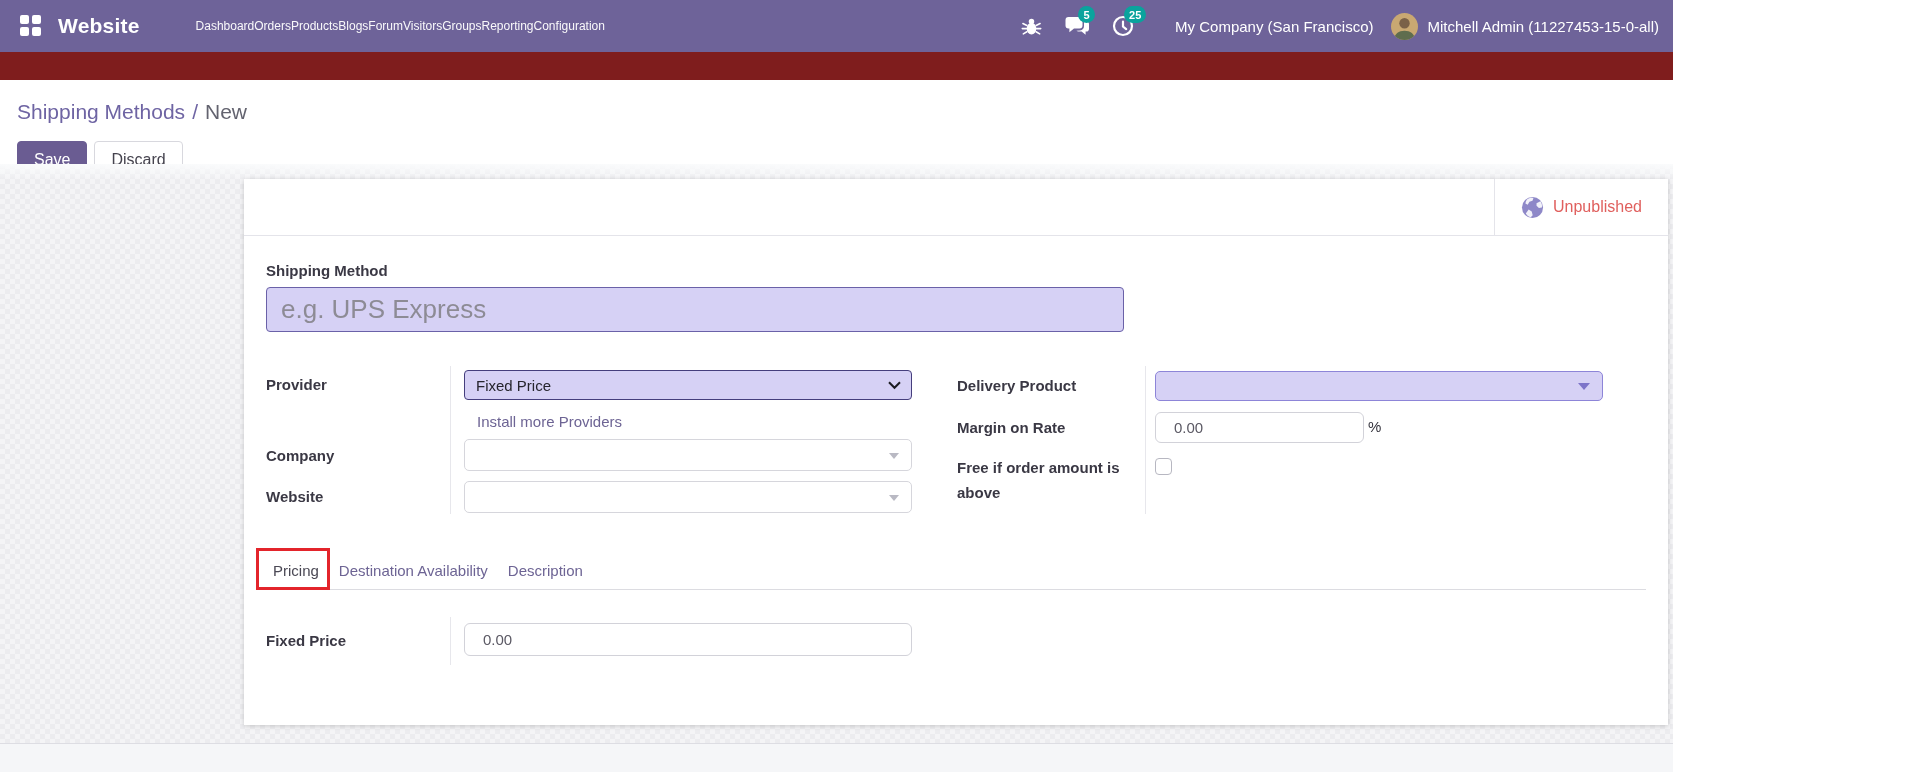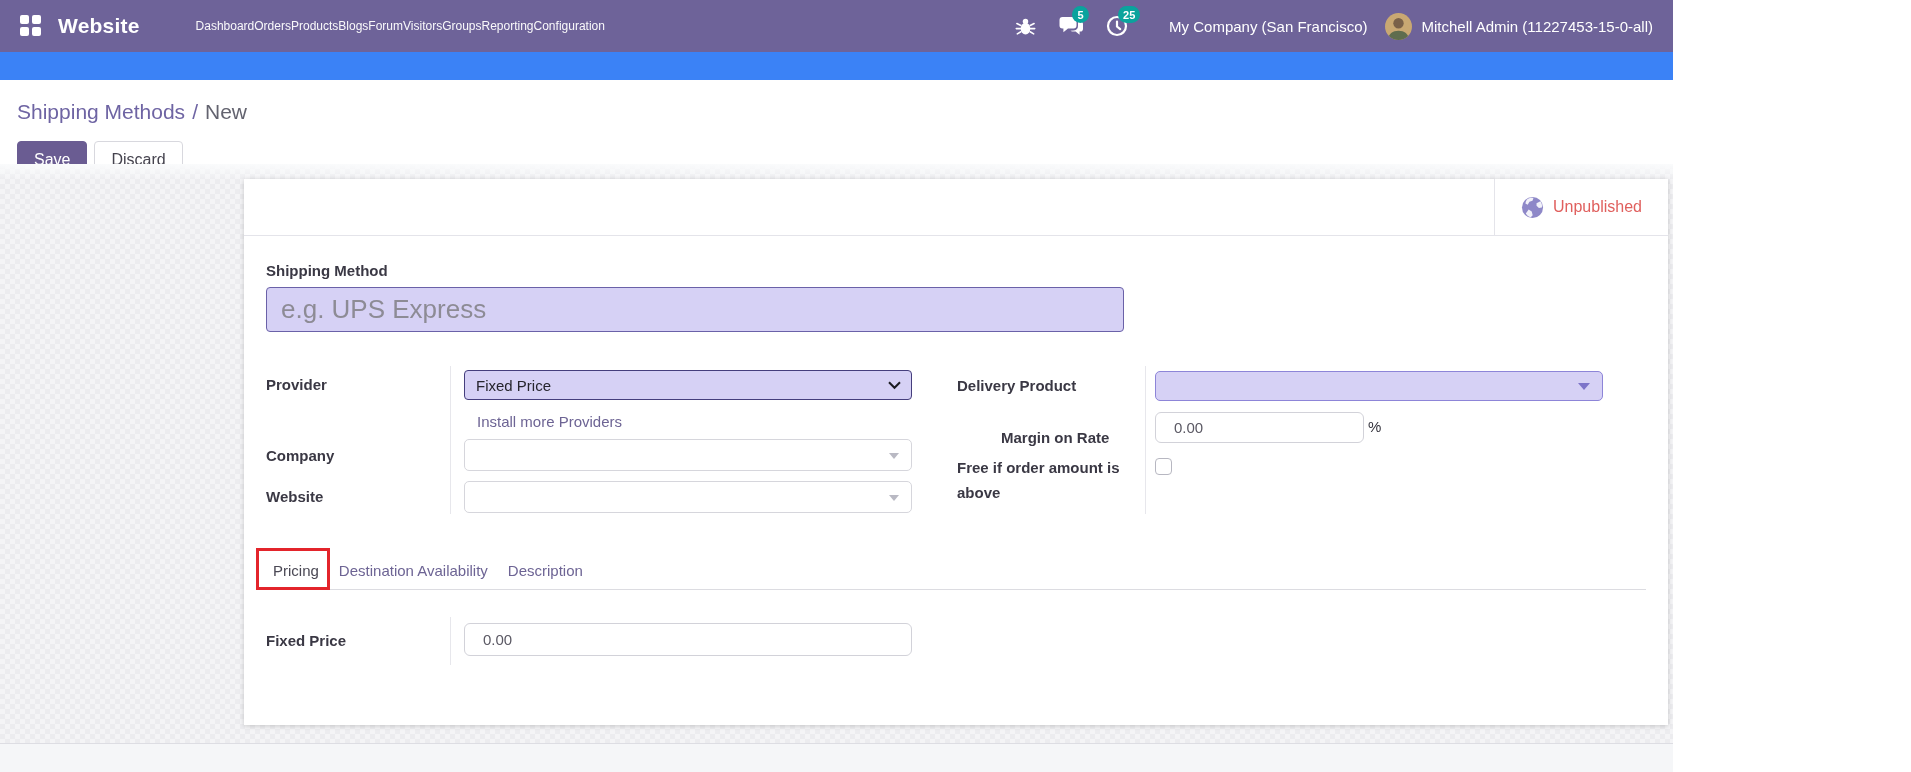--- a/index.html
+++ b/index.html
@@ -1,37 +1,37 @@
 <!DOCTYPE html>
 <html style="--navbar: #6e6399; --badge: #0aa39d; --save: #6a5c92; --lavender: #d6d1f5; --select_border: #453e7d; --delivery_border: #8d85d8; --link: #6d6494; --annotation_red: #e3242b; --unpublished: #e0605e;"><head>
 <meta charset="utf-8">
 <style>
   html,body{margin:0;padding:0;background:#fff;}
   .screen{position:relative;width:1673px;height:772px;overflow:hidden;
-          font-family:"Liberation Sans",sans-serif;background:#3b82f6;}
+          font-family:"Liberation Sans",sans-serif;background:#7f1d1d;}
 
   
   .navbar{position:absolute;top:0;left:0;right:0;height:52px;
           background:var(--navbar,#6e6399);display:flex;align-items:center;
           padding:0 12px;color:#fff;box-sizing:border-box;}
   .apps-icon{width:22px;height:22px;display:grid;grid-template-columns:9px 9px;
              grid-template-rows:9px 9px;gap:3px;margin:0 16px 0 8px;cursor:pointer;}
   .apps-icon i{background:#fff;border-radius:2px;display:block;}
   .brand{font-size:21px;font-weight:700;letter-spacing:.2px;margin-right:56px;cursor:pointer;}
   .menu{display:flex;font-size:12px;}
   .menu-item{opacity:.96;cursor:pointer;white-space:nowrap;}
   .systray{margin-left:auto;display:flex;align-items:center;font-size:15px;}
   .tray-icon{position:relative;width:28px;height:28px;display:flex;align-items:center;
              justify-content:center;margin-right:18px;cursor:pointer;}
   .badge{position:absolute;top:-6px;left:15px;background:var(--badge,#0aa39d);color:#fff;
          font-size:11px;font-weight:700;height:17px;min-width:17px;padding:0 5px;
          border-radius:9px;display:flex;align-items:center;justify-content:center;box-sizing:border-box;}
   .company{margin:0 18px 0 20px;cursor:pointer;white-space:nowrap;}
   .avatar{width:27px;height:27px;border-radius:50%;overflow:hidden;flex:none;margin-right:9px;cursor:pointer;}
-  .user{white-space:nowrap;cursor:pointer;margin-right:8px;}
+  .user{white-space:nowrap;cursor:pointer;margin-right:2px;}
 
   
   .control-panel{position:absolute;top:52px;left:0;right:0;height:111px;background:#fff;
                  border-bottom:1px solid #d9d9dd;box-sizing:border-box;margin-top:28px;}
   .breadcrumb{position:absolute;left:17px;top:20px;font-size:21px;}
   .bc-link{color:#6e64a3;cursor:pointer;}
   .bc-sep{color:#6e64a3;margin:0 7px;}
   .bc-current{color:#63636f;}
   .cp-buttons{position:absolute;left:17px;top:61px;display:flex;gap:7px;}
   .btn{height:37px;padding:0 16px;border-radius:4px;font-size:16px;font-family:inherit;cursor:pointer;}
@@ -216,21 +216,21 @@
         <div class="combo" style="top:245px;">
           <span class="caret-gray"></span>
         </div>
 
         <span class="fld-label" style="left:713px;top:141px;">Delivery Product</span>
         <div class="sep-v" style="left:901px;top:130px;height:148px;"></div>
         <div class="delivery-box">
           <span class="caret-purple"></span>
         </div>
 
-        <span class="fld-label" style="left:713px;top:193px;margin-left:44px;">Margin on Rate</span>
+        <span class="fld-label" style="left:713px;top:183px;">Margin on Rate</span>
         <input class="text-input" style="left: 911px; top: 176px; width: 209px; height: 31px;" type="text" value="0.00">
         <span class="pct">%</span>
 
         <span class="fld-label" style="left:713px;top:219px;width:172px;line-height:25px;">Free if order amount is above</span>
         <div class="checkbox"></div>
 
         <div class="tabs">
           <span class="tab active">Pricing</span>
           <span class="tab">Destination Availability</span>
           <span class="tab">Description</span>

